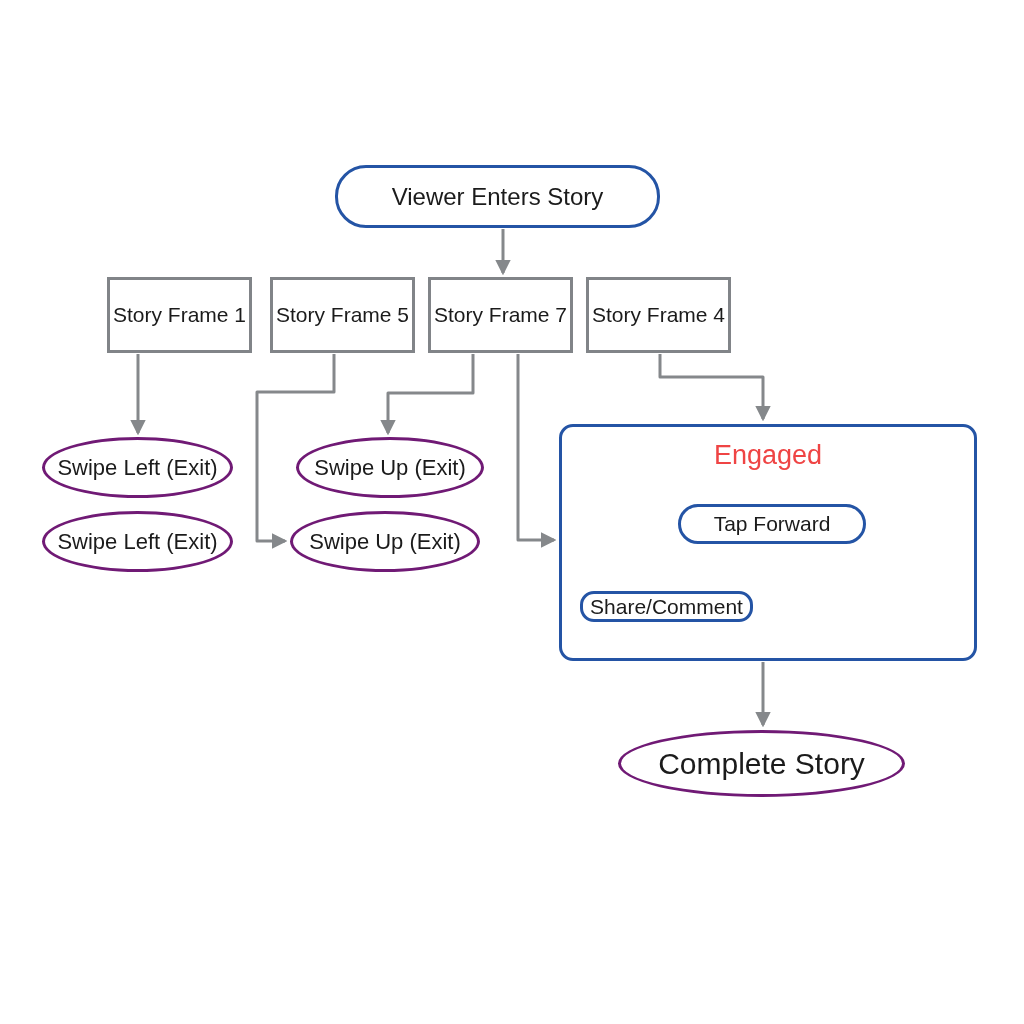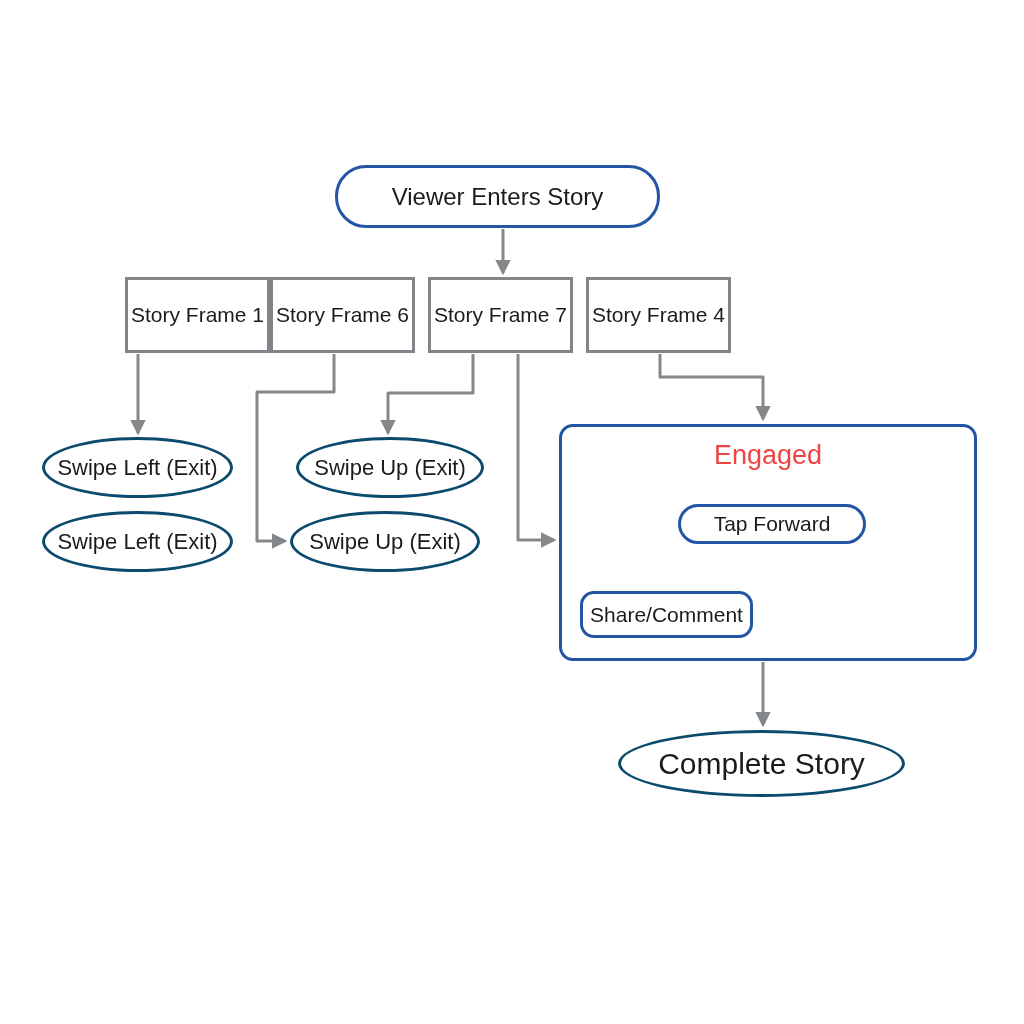--- a/index.html
+++ b/index.html
@@ -17,44 +17,44 @@
     stroke-linejoin:round;stroke-linecap:butt;
   }
   .node{
     position:absolute;box-sizing:border-box;
     display:flex;align-items:center;justify-content:center;
     text-align:center;background:#ffffff;
     white-space:nowrap;
   }
   .rect-blue{border:3px solid #2454a5;}
   .rect-gray{border:3px solid #818488;}
-  .ellipse{border:3px solid #0c4a6e;border-radius:50%;}
+  .ellipse{border:3px solid #701a75;border-radius:50%;}
   .entry{left:335px;top:165px;width:325px;height:63px;font-size:24px;border-radius:31px;}
   .frame{top:277px;width:145px;height:76px;font-size:21px;}
-  .f1{left:125px;} .f2{left:270px;} .f3{left:428px;} .f4{left:586px;}
+  .f1{left:107px;} .f2{left:270px;} .f3{left:428px;} .f4{left:586px;}
   .exit{font-size:22px;}
   .sl1{left:42px;top:437px;width:191px;height:61px;}
   .sl2{left:42px;top:511px;width:191px;height:61px;}
   .su1{left:296px;top:437px;width:188px;height:61px;}
   .su2{left:290px;top:511px;width:190px;height:61px;}
   .engaged{
     position:absolute;box-sizing:border-box;
     left:559px;top:424px;width:418px;height:237px;
     border:3px solid #2454a5;border-radius:14px;background:#ffffff;
   }
   .engaged-title{
     position:absolute;left:0;top:13px;width:100%;
     text-align:center;font-size:27px;color:#ef4444;
   }
   .pill{
     left:116px;top:77px;width:188px;height:40px;
     border:3px solid #2454a5;border-radius:24px;font-size:21px;
   }
   .action{
-    top:164px;height:47px;
+    top:164px;height:31px;
     border:3px solid #2454a5;border-radius:14px;font-size:21px;
   }
   .share{left:18px;width:173px;}
   .profile{left:206px;width:195px;}
   .complete{left:618px;top:730px;width:287px;height:67px;font-size:30px;}
 </style>
 </head>
 <body>
 
 <div class="canvas">
@@ -75,21 +75,21 @@
   </svg>
 
   <div class="node rect-blue entry">
     <span>Viewer Enters Story</span>
   </div>
 
   <div class="node rect-gray frame f1">
     <span>Story Frame 1</span>
   </div>
   <div class="node rect-gray frame f2">
-    <span>Story Frame 6</span>
+    <span>Story Frame 5</span>
   </div>
   <div class="node rect-gray frame f3">
     <span>Story Frame 7</span>
   </div>
   <div class="node rect-gray frame f4">
     <span>Story Frame 4</span>
   </div>
 
   <div class="node ellipse exit sl1">
     <span>Swipe Left (Exit)</span>

